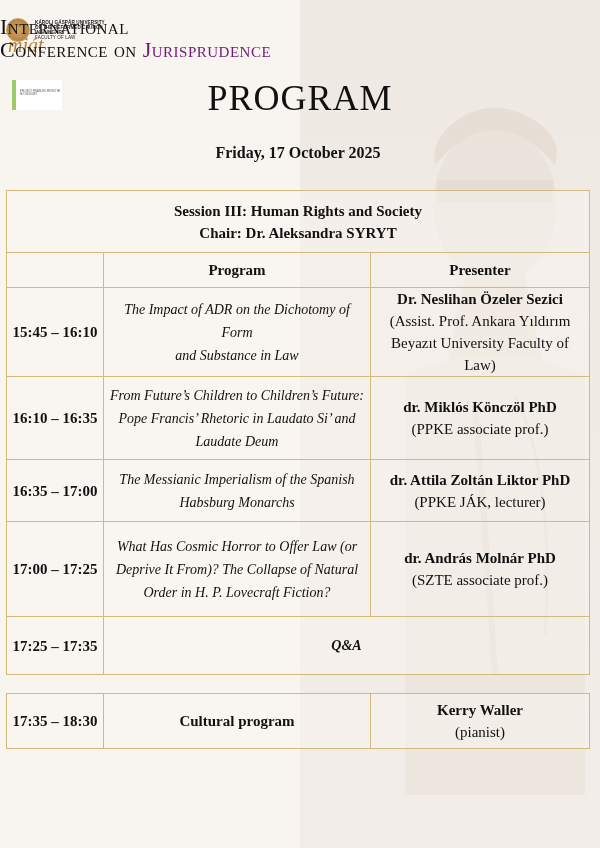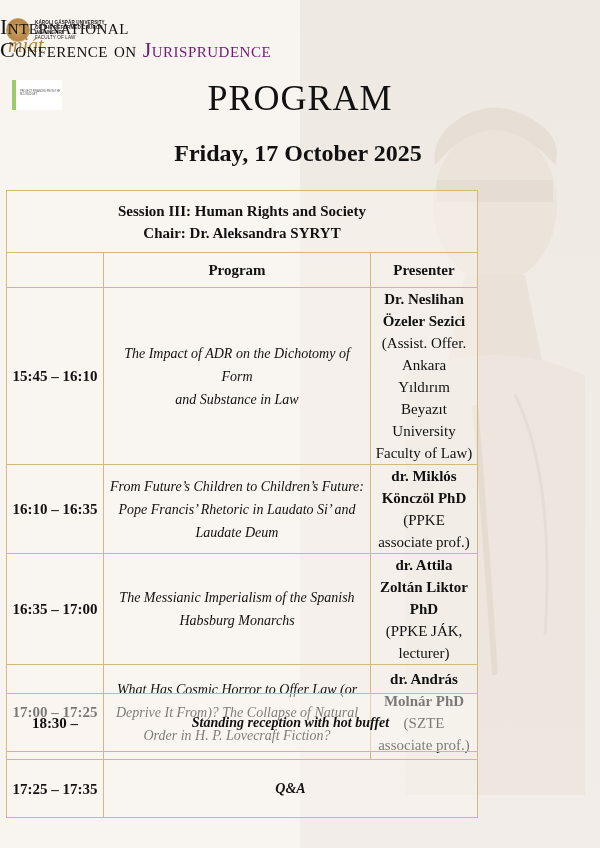--- a/index.html
+++ b/index.html
@@ -38,24 +38,24 @@
   }
   .title1 { top:15px; }
   .title2 { top:38px; }
   .gold { color:#701a75; }
   .program-h {
     position:absolute; top:78px; left:0; width:600px; text-align:center;
     font-size:36px; letter-spacing:1px; line-height:40px;
   }
   .date {
     position:absolute; top:141px; left:0; width:596px; text-align:center;
-    font-weight:bold; font-size:24px; line-height:24px;
+    font-weight:bold; font-size:16px; line-height:24px;
   }
   table {
-    position:absolute; left:6px; width:472px; border-collapse:collapse;
+    position:absolute; left:6px; width:584px; border-collapse:collapse;
     table-layout:fixed;
     padding-left:20px;
   }
   td, th {
     border:1.5px solid #d4b97e; text-align:center; vertical-align:middle;
     font-size:15px; line-height:22px; padding:0 4px; background:rgba(250,246,242,0.45);
   }
   .t1 { top:190px; }
   .t2 { top:693px; }
   .col-time { width:97px; }
@@ -121,21 +121,21 @@
     <td class="hdr">Presenter</td>
   </tr>
   <tr style="height:83px">
     <td class="time">15:45 – 16:10</td>
     <td class="talk">
       <div>The Impact of ADR on the Dichotomy of Form</div>
       <div>and Substance in Law</div>
     </td>
     <td>
       <div class="pres-name">Dr. Neslihan Özeler Sezici</div>
-      <div>(Assist. Offer. Ankara Yıldırım</div>
+      <div>(Assist. Prof. Ankara Yıldırım</div>
       <div>Beyazıt University Faculty of Law)</div>
     </td>
   </tr>
   <tr style="height:83px">
     <td class="time">16:10 – 16:35</td>
     <td class="talk">
       <div>From Future’s Children to Children’s Future:</div>
       <div>Pope Francis’ Rhetoric in Laudato Si’ and</div>
       <div>Laudate Deum</div>
     </td>
@@ -174,18 +174,22 @@
 </tbody>
   </table>
 
 <table class="t2">
   <colgroup>
       <col class="col-time">
       <col class="col-prog">
       <col>
     </colgroup>
   <tbody>
-  <tr style="height:58px">
-    <td class="time">18:30 –</td>
-    <td colspan="2" class="talk" style="font-weight:bold">Standing reception with hot buffet</td>
+      <tr style="height:55px">
+    <td class="time">17:35 – 18:30</td>
+    <td style="font-weight:bold">Cultural program</td>
+    <td>
+      <div class="pres-name">Kerry Waller</div>
+      <div>(pianist)</div>
+    </td>
   </tr>
 </tbody>
   </table>
 
 </body></html>

